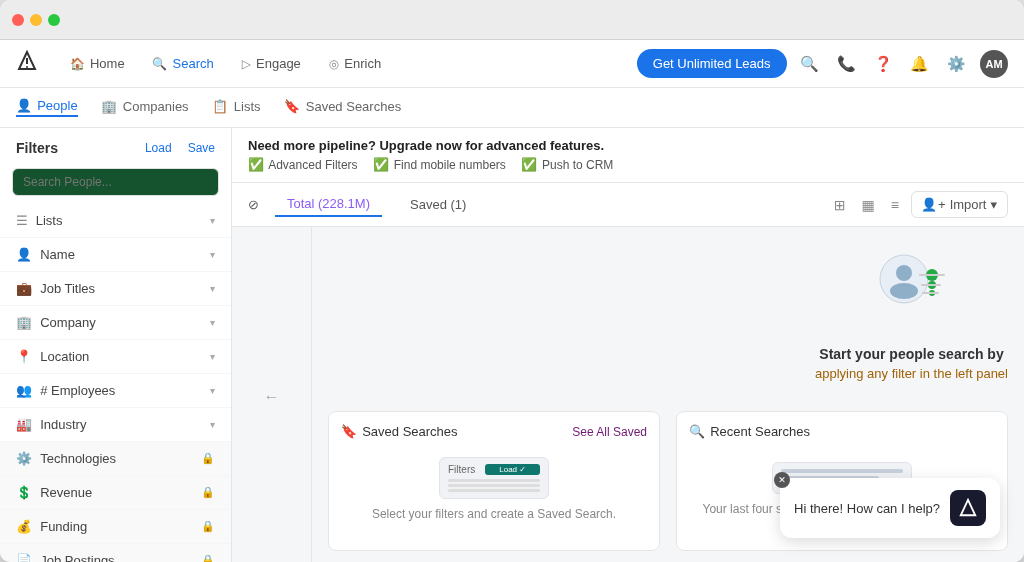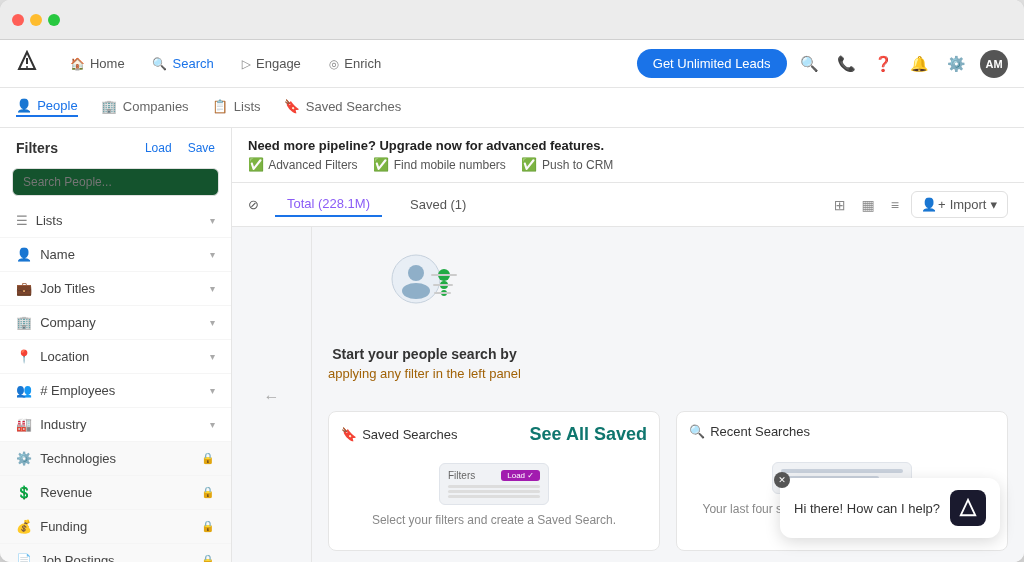--- a/index.html
+++ b/index.html
@@ -338,21 +338,21 @@
       width: 80px;
       text-align: center;
       flex-direction: column;
       gap: 8px;
     }
     .arrow-left { font-size: 16px; color: #aaa; }
     .main-center {
       flex: 1;
       display: flex;
       flex-direction: column;
-      align-items: flex-start;
+      align-items: flex-end;
       justify-content: flex-start;
       padding: 20px 16px;
       overflow-y: auto;
     }
     .empty-state {
       display: flex;
       flex-direction: column;
       align-items: center;
       margin-bottom: 30px;
     }
@@ -392,24 +392,23 @@
     }
     .section-title {
       display: flex;
       align-items: center;
       gap: 5px;
       font-size: 13px;
       font-weight: 500;
       color: #333;
     }
     .section-link {
-      color: #0f766e;
-      font-size: 18px;
-      cursor: pointer;
-      font-weight: bold;
+      color: #701a75;
+      font-size: 12px;
+      cursor: pointer;
     }
     .section-empty {
       display: flex;
       flex-direction: column;
       align-items: center;
       justify-content: center;
       height: 80px;
       color: #888;
       font-size: 12px;
       text-align: center;
@@ -701,21 +700,21 @@
                   <span>Saved Searches</span>
                 </div>
                 <span class="section-link">See All Saved</span>
               </div>
               <div class="section-empty">
 
                 <div style="margin-bottom:8px;">
                   <div style="background:#f0f2f5;border:1px solid #e0e4ea;border-radius:6px;padding:6px 8px;width:110px;">
                     <div style="display:flex;justify-content:space-between;align-items:center;margin-bottom:4px;">
                       <span style="font-size:10px;color:#666;">Filters</span>
-                      <span style="background:#a21caf;color:#fff;font-size:8px;padding:1px 6px;border-radius:3px;">Load ✓</span>
+                      <span style="background:#0f766e;color:#fff;font-size:8px;padding:1px 14px;border-radius:3px;">Load ✓</span>
                     </div>
                     <div style="height:3px;background:#ddd;border-radius:2px;margin-bottom:2px;"></div>
                     <div style="height:3px;background:#ddd;border-radius:2px;margin-bottom:2px;"></div>
                     <div style="height:3px;background:#ddd;border-radius:2px;"></div>
                   </div>
                 </div>
                 <span>Select your filters and create a Saved Search.</span>
               </div>
             </div>
 

